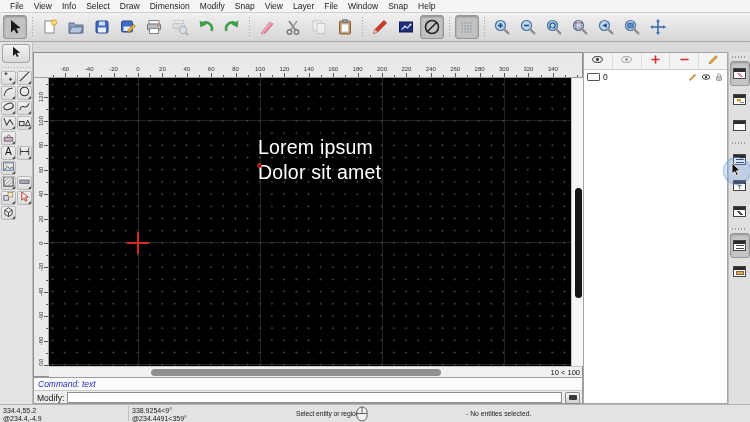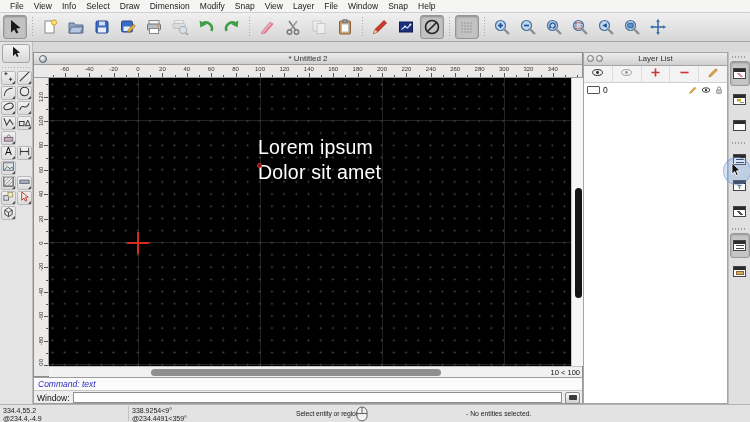--- a/index.html
+++ b/index.html
@@ -517,24 +517,20 @@
       <div class="pal-cell">
         <span><svg width="13" height="13" viewBox="0 0 14 14">
             <path d="M3 5.5 L7 3 L11 5.5 L11 10 L7 12.5 L3 10 Z M3 5.5 L7 8 L11 5.5 M7 8 V12.5" stroke="#333" fill="none" stroke-width=".9"></path>
           </svg></span>
       </div>
       <div class="pal-cell empty"></div>
     </div>
 </div>
 
 <div id="doc-window">
-  <div class="doc-titlebar">
-    <span class="doc-icon"></span>
-    <span class="doc-title">* Untitled 2</span>
-  </div>
   <div id="h-ruler">
       <div class="hr-tick" style="left: 18.6px; height: 2px;"></div>
       <div class="hr-tick" style="left: 30.8px; height: 2px;"></div>
       <div class="hr-tick" style="left: 43px; height: 2px;"></div>
       <div class="hr-tick" style="left: 55.2px; height: 2px;"></div>
       <div class="hr-tick" style="left: 67.4px; height: 2px;"></div>
       <div class="hr-tick" style="left: 79.6px; height: 2px;"></div>
       <div class="hr-tick" style="left: 91.8px; height: 2px;"></div>
       <div class="hr-tick" style="left: 104px; height: 2px;"></div>
       <div class="hr-tick" style="left: 116.2px; height: 2px;"></div>
@@ -678,32 +674,27 @@
   </div>
   <div id="h-scroll">
     <div class="h-thumb"></div>
   </div>
   <div id="grid-status">10 &lt; 100</div>
 </div>
 
 <div id="command-widget">
   <div class="cmd-history">Command: text</div>
   <div class="cmd-row">
-    <span class="cmd-label">Window:</span>
+    <span class="cmd-label">Modify:</span>
     <input class="cmd-input" value="" style="">
     <span class="cmd-kbd"></span>
   </div>
 </div>
 
 <div id="layer-panel">
-  <div class="lp-header">
-    <span class="dot-btn b1"></span>
-    <span class="dot-btn b2"></span>
-    <span class="lp-title">Layer List</span>
-  </div>
   <div class="lp-toolbar">
       <div class="ltb-btn">
         <span><svg width="13" height="13" viewBox="0 0 16 16">
             <ellipse cx="8" cy="8" rx="6" ry="3.6" fill="none" stroke="#222" stroke-width="1.2"></ellipse>
             <circle cx="8" cy="8" r="1.7" fill="#222"></circle>
           </svg></span>
       </div>
       <div class="ltb-btn">
         <span><svg width="13" height="13" viewBox="0 0 16 16">
             <ellipse cx="8" cy="8" rx="6" ry="3.6" fill="none" stroke="#9a9a9a" stroke-width="1.2"></ellipse>

